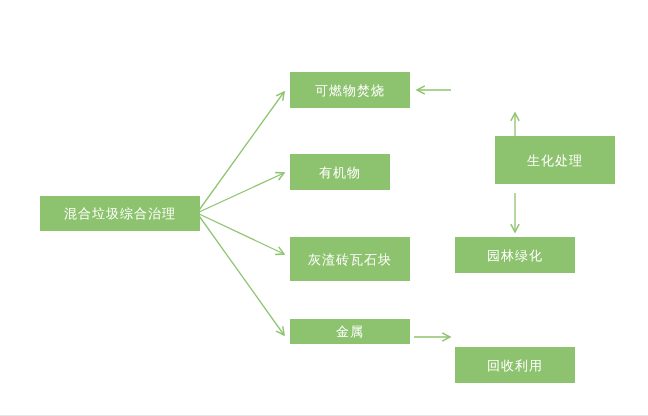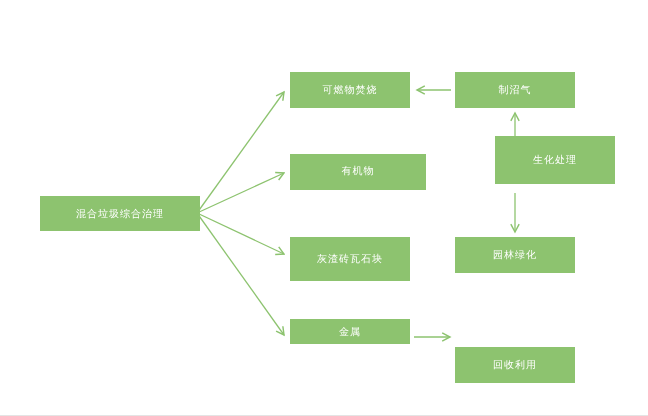--- a/index.html
+++ b/index.html
@@ -37,21 +37,21 @@
     position: absolute;
     background: var(--node-fill, #8dc36f);
     color: var(--node-text, #ffffff);
     display: flex;
     align-items: center;
     justify-content: center;
     box-sizing: border-box;
     text-align: center;
   }
   .node-label {
-    font-size: 10px;
+    font-size: 13px;
     letter-spacing: 1px;
     line-height: 1;
     white-space: nowrap;
   }
   .bottom-line {
     position: absolute;
     left: 0;
     right: 0;
     bottom: 0;
     height: 1px;
@@ -84,33 +84,30 @@
     <line x1="414" y1="337" x2="450" y2="337" marker-end="url(#ah)"></line>
   </svg>
 
   <div class="node" style="left:40px; top:196px; width:160px; height:35px;">
     <span class="node-label">混合垃圾综合治理</span>
   </div>
 
   <div class="node" style="left:290px; top:72px; width:120px; height:36px;">
     <span class="node-label">可燃物焚烧</span>
   </div>
-  <div class="node" style="left:290px; top:154px; width:136px; height:36px;font-family:Liberation Mono, monospace;">
+  <div class="node" style="left:290px; top:154px; width:100px; height:36px;">
     <span class="node-label">有机物</span>
   </div>
   <div class="node" style="left:290px; top:237px; width:120px; height:44px;">
     <span class="node-label">灰渣砖瓦石块</span>
   </div>
   <div class="node" style="left:290px; top:319px; width:120px; height:25px;">
     <span class="node-label">金属</span>
   </div>
 
-  <div class="node" style="left:455px; top:72px; width:120px; height:36px;">
-    <span class="node-label">制沼气</span>
-  </div>
   <div class="node" style="left:455px; top:136px; width:120px; height:48px;margin-left:40px;">
     <span class="node-label">生化处理</span>
   </div>
   <div class="node" style="left:455px; top:237px; width:120px; height:36px;">
     <span class="node-label">园林绿化</span>
   </div>
   <div class="node" style="left:455px; top:319px; width:120px; height:36px;margin-top:28px;">
     <span class="node-label">回收利用</span>
   </div>
 

